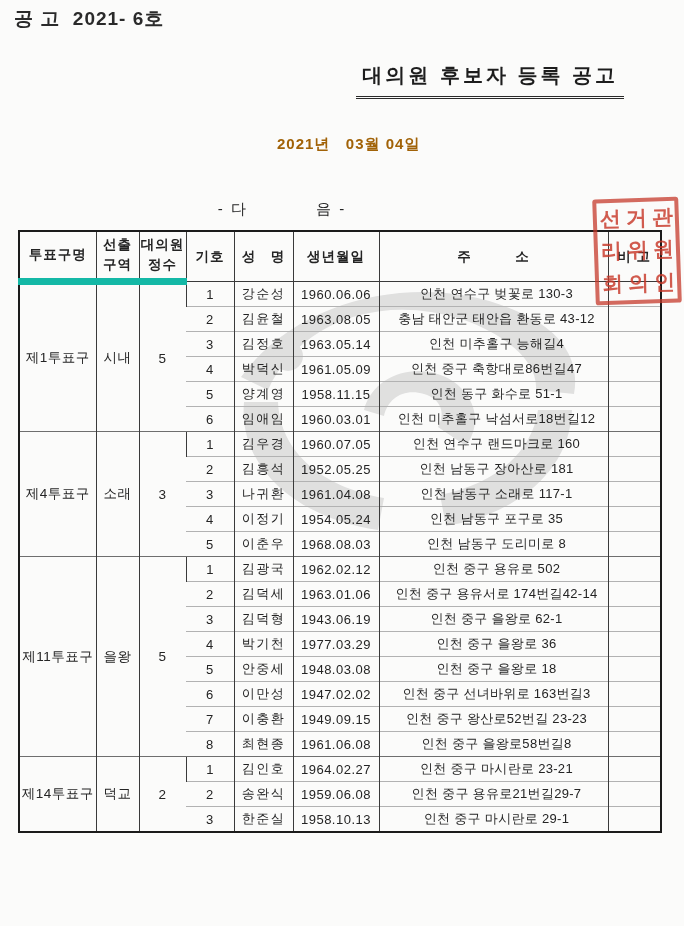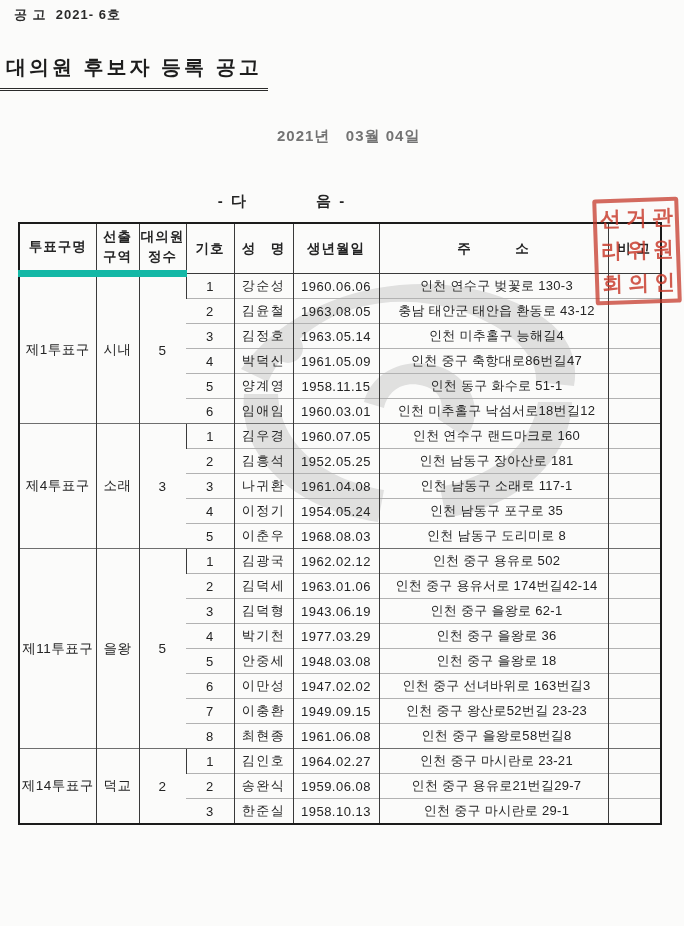--- a/index.html
+++ b/index.html
@@ -9,41 +9,41 @@
     font-family:"Liberation Sans","DejaVu Sans",sans-serif;
     color:#222;
     overflow:hidden;
     position:relative;
   }
   .page{position:relative;width:684px;height:926px;padding:0;}
   .pre{white-space:pre;}
 
   .notice-no{
     padding:6px 0 0 14px;
-    font-size:13px;letter-spacing:1px;color:#2a2a2a;font-weight:bold;
+    font-size:19px;letter-spacing:1px;color:#2a2a2a;font-weight:bold;
   }
   .title-wrap{
     margin-top:30px;
-    text-align:left;
+    text-align:right;
     padding-right:60px; 
   }
   .title{
     display:inline-block;
     font-size:20px;font-weight:bold;letter-spacing:3px;color:#1d1d1d;
     border-bottom:3px double #2a2a2a;
     padding:0 6px 7px 6px;
   }
   .body-text{
     margin:38px 14px 0 14px;
     font-size:15px;line-height:25px;color:#242424;
     word-break:break-all;letter-spacing:0.5px;
   }
   .date-line{
     margin-top:36px;margin-left:277px;
-    font-size:15px;color:#737373;letter-spacing:1px;font-weight:bold;
+    font-size:15px;color:#a16207;letter-spacing:1px;font-weight:bold;
   }
   .org-line{
     margin-top:14px;margin-left:375px;
     font-size:15px;color:#242424;letter-spacing:0.5px;font-weight:bold;
     position:relative;z-index:3;
   }
   .stamp{
     position:absolute;
     left:594px;top:198px;width:78px;height:98px;
     border:4px solid rgba(197,57,43,0.75);
@@ -58,21 +58,21 @@
     color:rgba(199,55,40,0.82);
     font-size:21px;font-weight:bold;
     font-family:"Liberation Serif","DejaVu Serif",serif;
     transform:rotate(1deg);
     line-height:1;
   }
   .daum{
     margin-top:46px;
     text-align:center;
     padding-right:120px;
-    font-size:15px;color:#242424;letter-spacing:2px;font-weight:bold;
+    font-size:15px;color:#242424;letter-spacing:2px;font-weight:normal;
   }
 
   .table-area{position:relative;margin:11px 0 0 18px;width:644px;}
   .watermark{
     position:absolute;left:198px;top:22px;width:380px;height:300px;
     z-index:0;pointer-events:none;opacity:0.75;
   }
   .watermark path,.watermark circle{fill:#d7d7d7;}
 
   table.cand{

